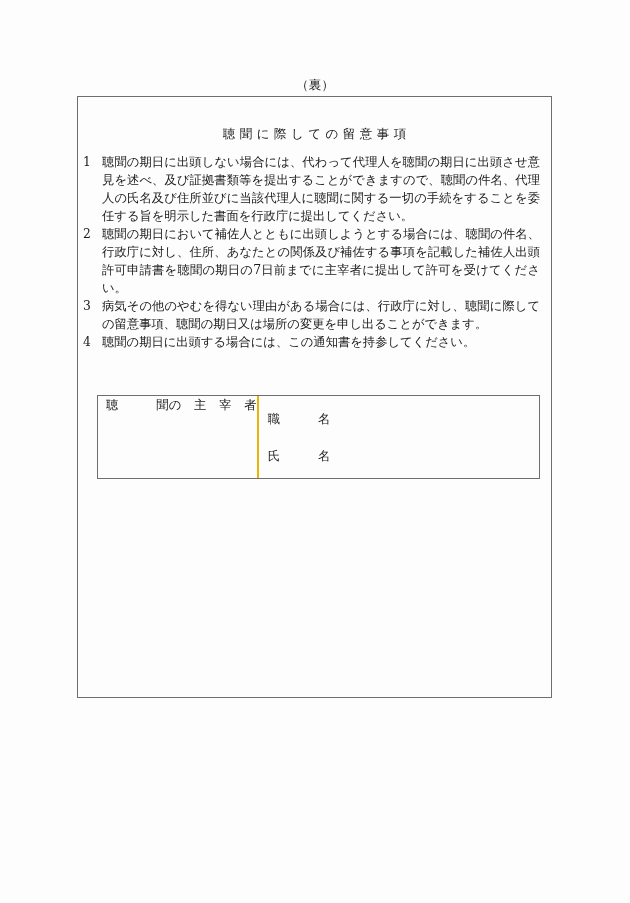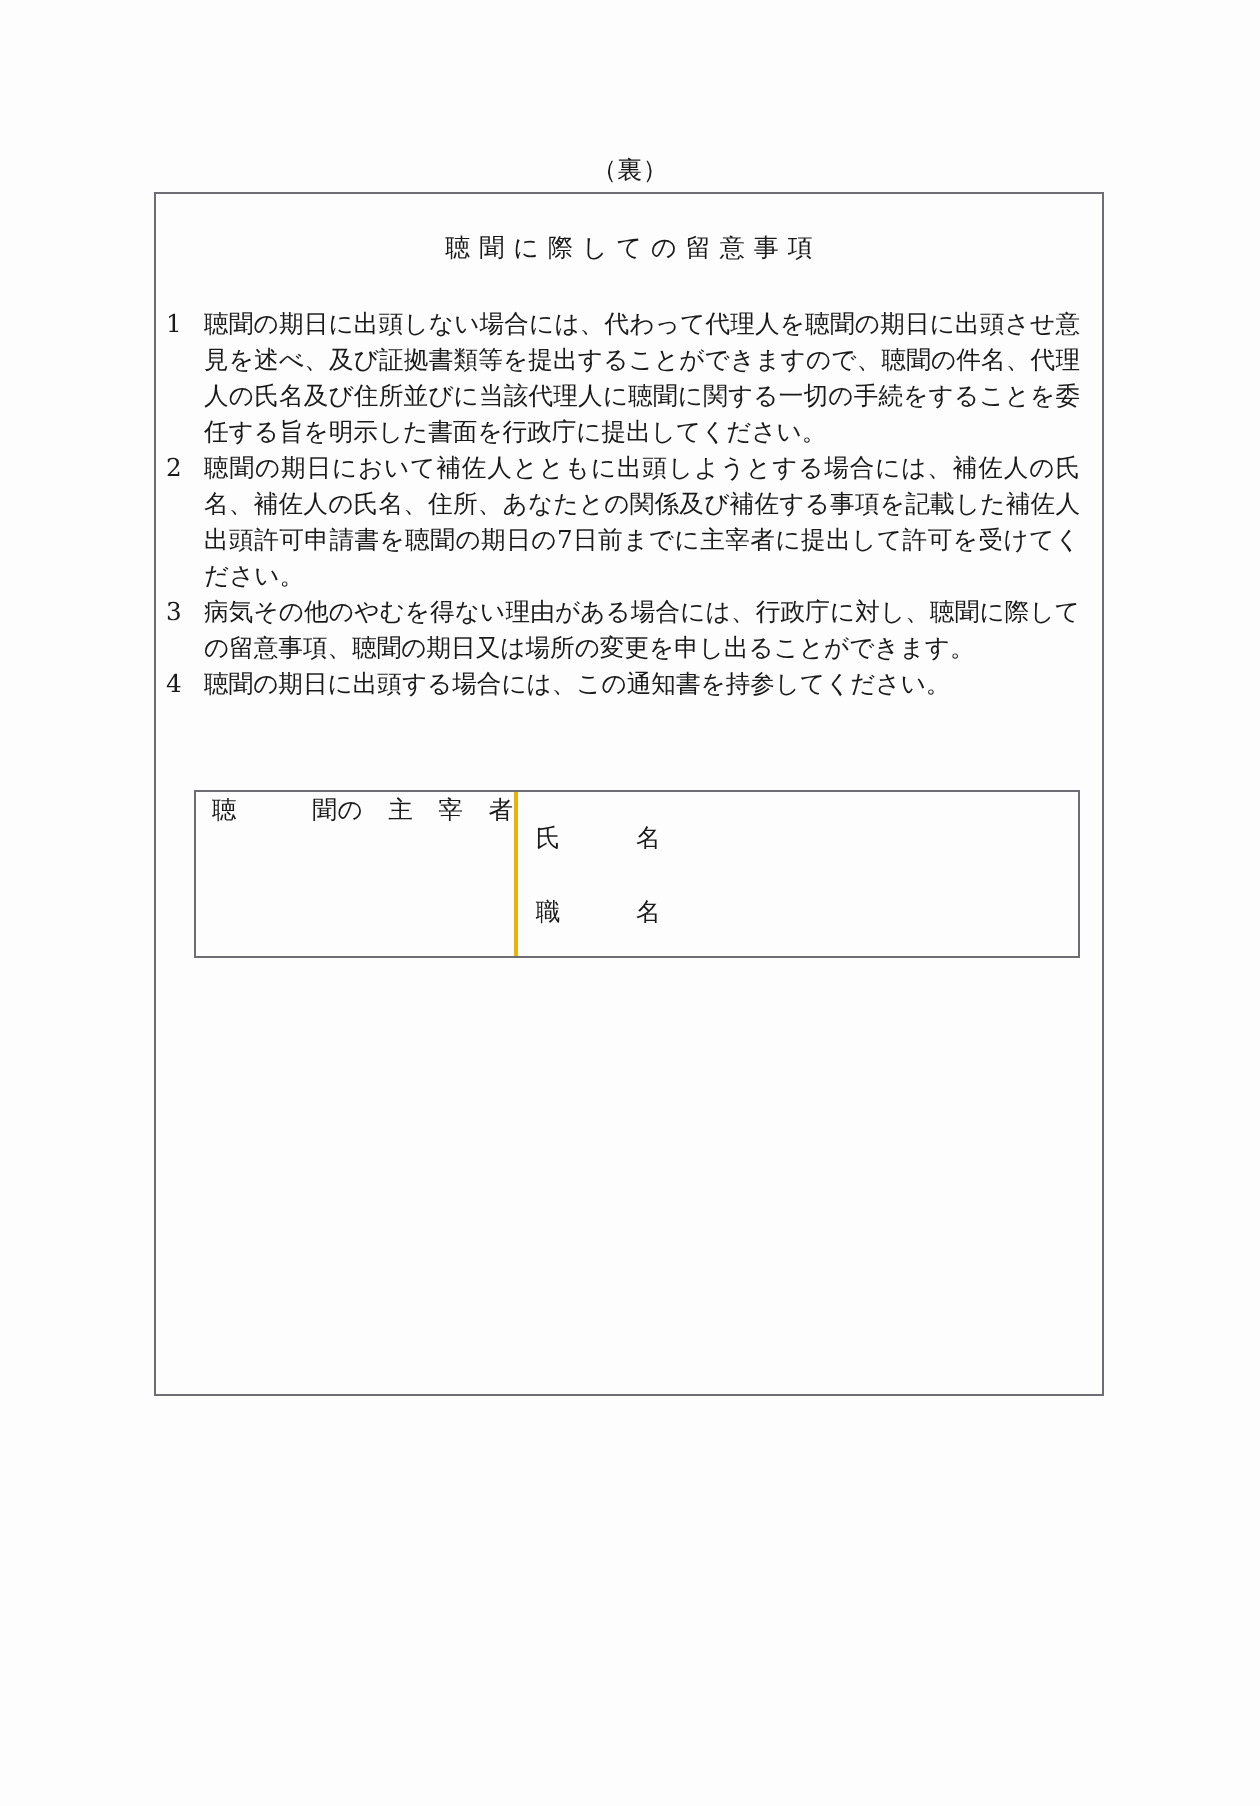--- a/index.html
+++ b/index.html
@@ -35,21 +35,21 @@
     top: 96px;
     width: 475px;
     height: 602px;
     border: 1px solid #6d6d73;
     box-sizing: border-box;
     background: #fdfdfd;
   }
 
   
   #document-title {
-    margin-top: 18px;
+    margin-top: 28px;
     text-align: center;
     font-size: 12.5px;
     line-height: 18px;
     letter-spacing: 0.36em;
     text-indent: 0.36em;
     white-space: nowrap;
   }
 
   
   #notice-list {
@@ -133,21 +133,21 @@
 
   <ul id="notice-list">
 
     <li class="notice-item">
       <span class="notice-number">1</span>
       <span class="notice-text">聴聞の期日に出頭しない場合には、代わって代理人を聴聞の期日に出頭させ意見を述べ、及び証拠書類等を提出することができますので、聴聞の件名、代理人の氏名及び住所並びに当該代理人に聴聞に関する一切の手続をすることを委任する旨を明示した書面を行政庁に提出してください。</span>
     </li>
 
     <li class="notice-item">
       <span class="notice-number">2</span>
-      <span class="notice-text">聴聞の期日において補佐人とともに出頭しようとする場合には、補佐人の氏名、補佐人の氏名、住所、あなたとの関係及び補佐する事項を記載した補佐人出頭許可申請書を聴聞の期日の7日前までに主宰者に提出して許可を受けてください。</span>
+      <span class="notice-text">聴聞の期日において補佐人とともに出頭しようとする場合には、聴聞の件名、行政庁に対し、住所、あなたとの関係及び補佐する事項を記載した補佐人出頭許可申請書を聴聞の期日の7日前までに主宰者に提出して許可を受けてください。</span>
     </li>
 
     <li class="notice-item">
       <span class="notice-number">3</span>
       <span class="notice-text">病気その他のやむを得ない理由がある場合には、行政庁に対し、聴聞に際しての留意事項、聴聞の期日又は場所の変更を申し出ることができます。</span>
     </li>
 
     <li class="notice-item">
       <span class="notice-number">4</span>
       <span class="notice-text">聴聞の期日に出頭する場合には、この通知書を持参してください。</span>
@@ -156,19 +156,19 @@
   </ul>
 
   <div id="chair-table">
 
     <div id="chair-label-cell">
       <span class="chair-label-line">聴　　　聞</span>
       <span class="chair-label-line">の　主　宰　者</span>
     </div>
 
     <div id="chair-fields-cell">
+      <span class="chair-field-label">職　　　名</span>
       <span class="chair-field-label">氏　　　名</span>
-      <span class="chair-field-label">職　　　名</span>
     </div>
 
   </div>
 
 </div>
 
 </body></html>

